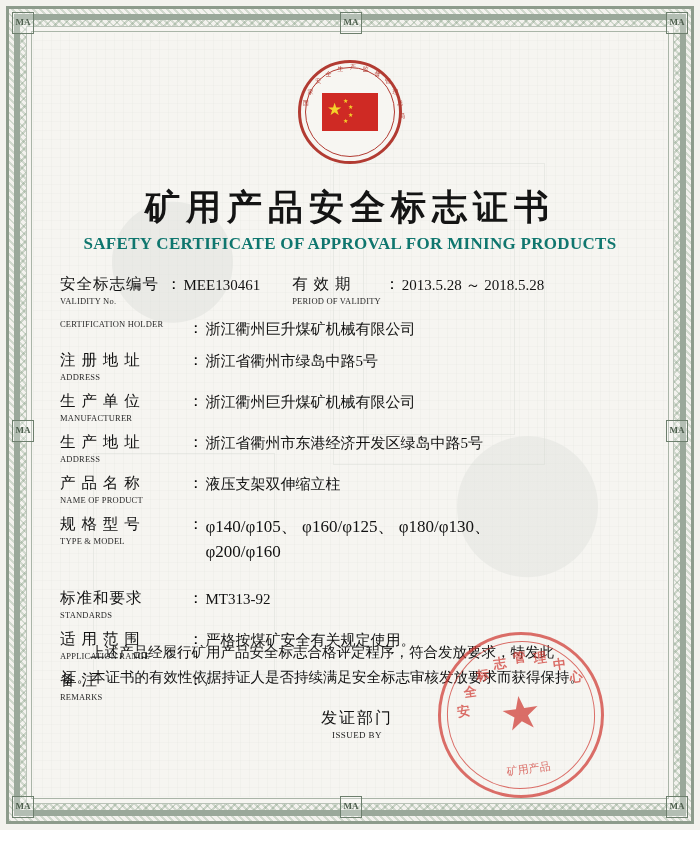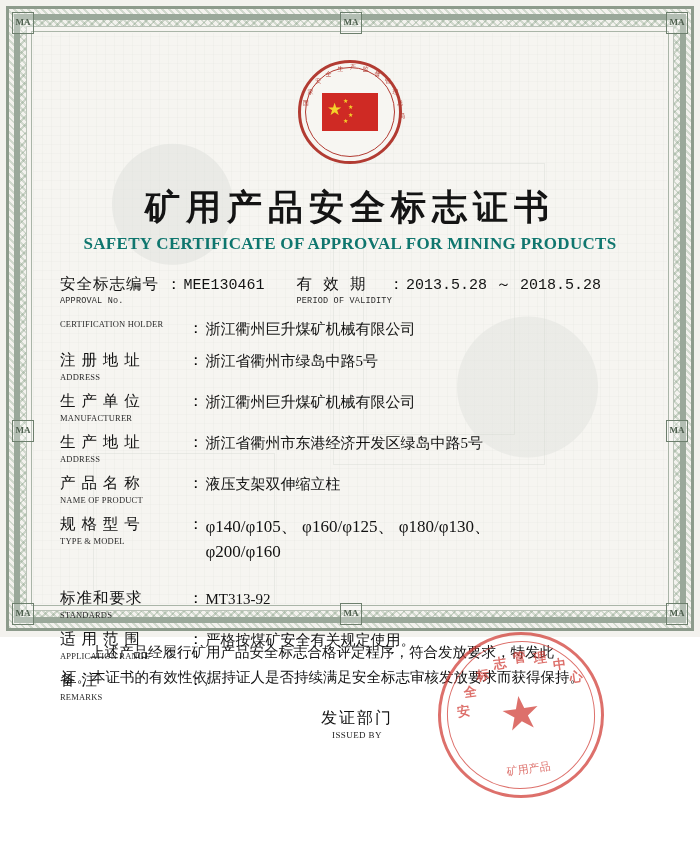--- a/index.html
+++ b/index.html
@@ -10,21 +10,21 @@
   body {
     width: 700px;
     height: 863px;
     font-family: "Liberation Serif", serif;
     overflow: hidden;
   }
 
   .certificate {
     position: relative;
     width: 700px;
-    height: 637px;
+    height: 830px;
     background: #f3f2ee;
     box-sizing: border-box;
   }
 
   
   .border-outer {
     position: absolute;
     left: 6px; top: 6px; right: 6px; bottom: 6px;
     border: 3px solid #8d9b8c;
     background:
@@ -217,21 +217,20 @@
   }
   .value.small {
     font-size: 17px;
   }
 
   
   .toprow {
     display: flex;
     align-items: flex-start;
     margin-bottom: 12px;
-    font-family: Liberation Mono, monospace;
   }
   .toprow .col2 {
     margin-left: 32px;
     display: flex;
     align-items: flex-start;
   }
   .label-block-narrow {
     width: 92px;
     flex: 0 0 92px;
   }
@@ -381,21 +380,21 @@
 
     <div class="title-cn">矿用产品安全标志证书</div>
     <div class="title-en">SAFETY CERTIFICATE OF APPROVAL FOR MINING PRODUCTS</div>
 
     <div class="fields">
 
       <div class="toprow">
         <div style="display:flex;align-items:flex-start;">
           <div class="label-block" style="width:106px;flex:0 0 106px;">
             <div class="label-cn">安全标志编号</div>
-            <div class="label-en">APPROVAL No.</div>
+            <div class="label-en">VALIDITY No.</div>
           </div>
           <div class="colon">：</div>
           <div class="value">MEE130461</div>
         </div>
 
         <div class="col2">
           <div class="label-block-narrow">
             <div class="label-cn spread" style="width:72px;">
               <span>有 效 期</span>
             </div>

